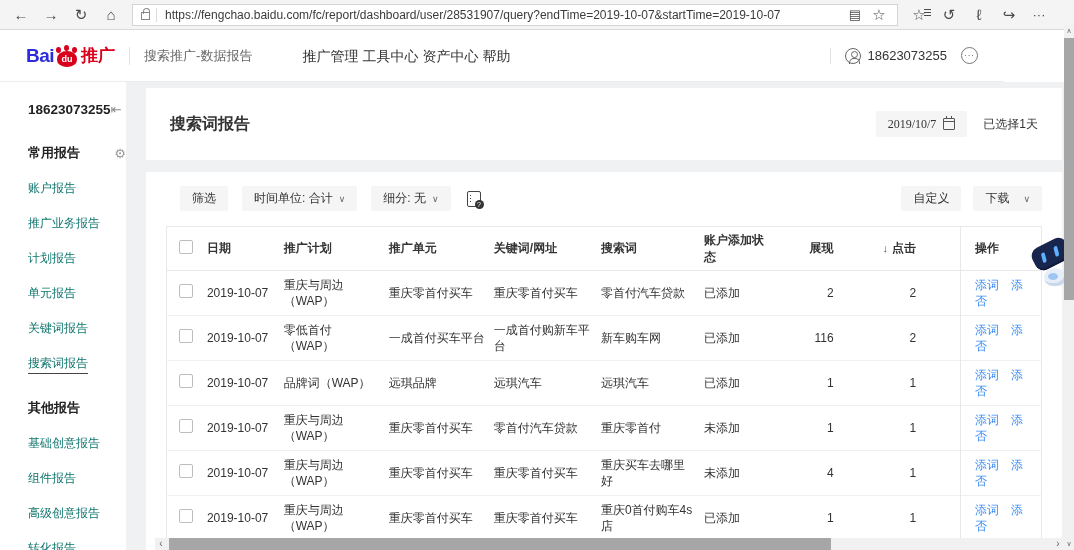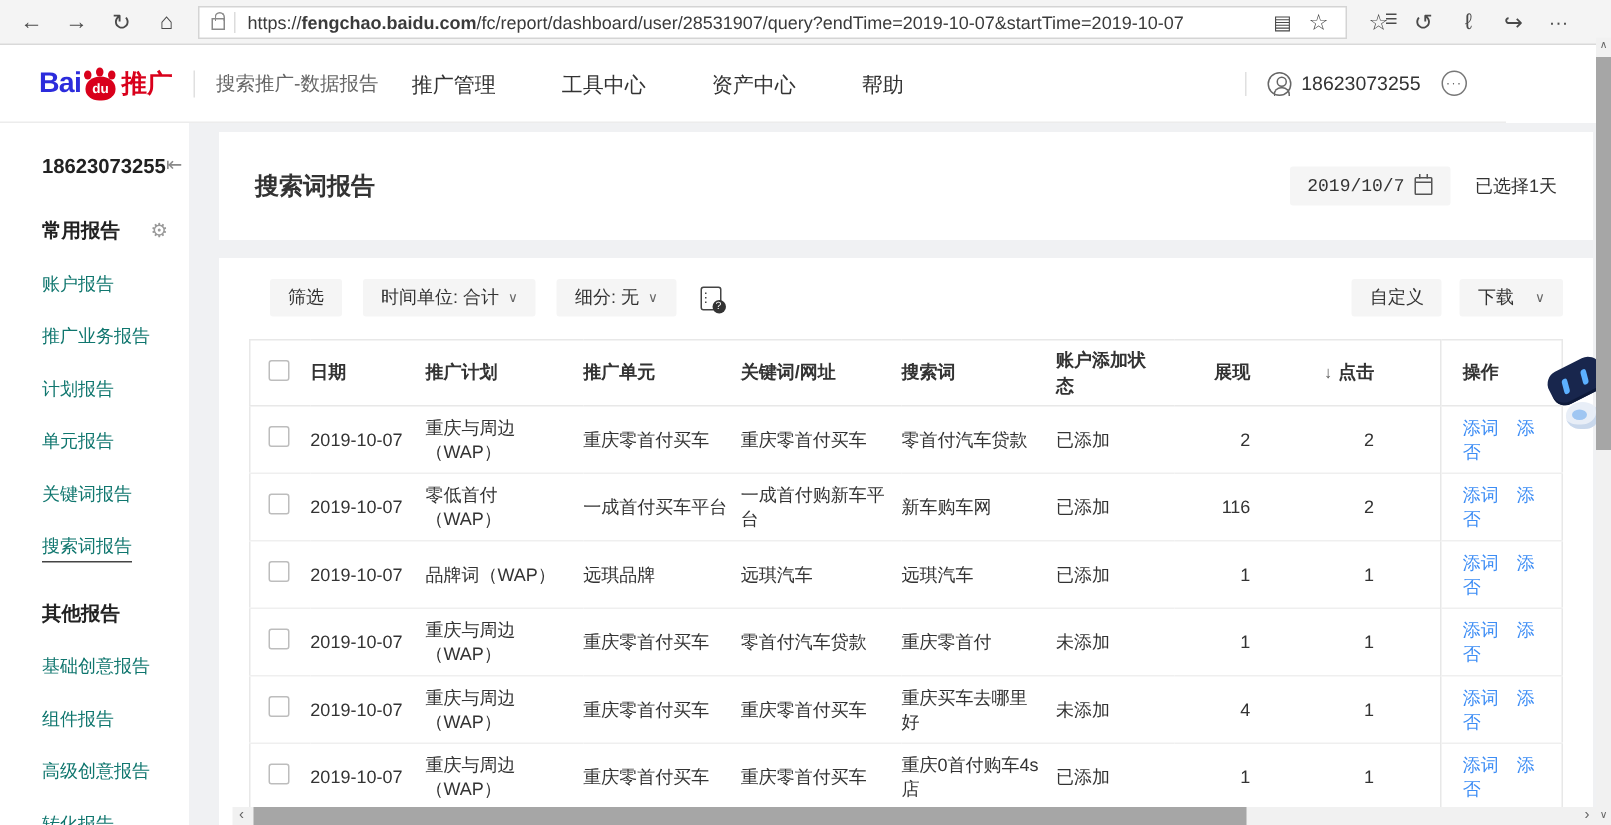--- a/index.html
+++ b/index.html
@@ -13,41 +13,41 @@
   .cicon { width:30px; height:26px; display:flex; align-items:center; justify-content:center;
            font-size:15px; color:#4a4a4a; cursor:pointer; }
   .cicon.small { font-size:13px; }
   .urlbar { width:766px; height:22px; background:#fff; border:1px solid #d4d4d4; margin:0 6px;
             display:flex; align-items:center; padding:0 6px; }
   .lock { width:9px; height:8px; border:1px solid #8a8a8a; position:relative; margin:3px 6px 0 2px; }
   .lock::before { content:""; position:absolute; left:1px; top:-5px; width:5px; height:5px;
                   border:1px solid #8a8a8a; border-bottom:none; border-radius:4px 4px 0 0; }
   .url-sep { width:1px; height:14px; background:#dcdcdc; margin-right:8px; }
   .urltext { font-size:12px; color:#3b3b3b; white-space:nowrap; overflow:hidden; flex:1; }
-  .urltext b { font-weight:bold; }
+  .urltext b { font-weight:normal; }
   .urlbar .cicon { width:24px; }
   .hub-lines { position:relative; }
   .hub-lines::after { content:""; position:absolute; right:3px; top:7px; width:7px; height:1px;
                       background:#4a4a4a; box-shadow:0 3px 0 #4a4a4a,0 6px 0 #4a4a4a; }
 
   
   .appheader { position:absolute; left:0; top:30px; width:1004px; height:52px; background:#fff;
                border-bottom:1px solid #ececec; display:flex; align-items:center; padding:0 26px; }
   .logo { display:flex; align-items:flex-end; cursor:pointer; }
   .logo-bai { color:#2c2cdc; font-size:19px; font-weight:bold; letter-spacing:-0.5px; }
   .paw { position:relative; width:22px; height:22px; margin:0 2px; }
   .paw-pad { position:absolute; left:1px; top:6px; width:20px; height:16px; background:#d9001b;
              border-radius:50% 50% 46% 46%; color:#fff; font-size:9px; font-weight:bold;
              display:flex; align-items:center; justify-content:center; }
   .toe { position:absolute; width:5px; height:6px; background:#d9001b; border-radius:50%; }
   .t1 { left:0; top:2px; } .t2 { left:8px; top:0; } .t3 { left:16px; top:2px; }
   .logo-tui { color:#d9001b; font-size:17px; font-weight:bold; margin-left:1px; }
   .crumb-sep { width:1px; height:18px; background:#e0e0e0; margin:0 14px; }
   .breadcrumb { font-size:13px; color:#666; }
-  .nav { display:flex; align-items:center; margin-left:20px; gap:40px; }
+  .nav { display:flex; align-items:center; margin-left:48px; }
   .nav-item { font-size:14px; color:#333; cursor:pointer; padding:16px 2px 14px; }
   .nav-item.active { font-weight:bold; border-bottom:2px solid #222; }
   .hdr-right { margin-left:auto; display:flex; align-items:center; gap:14px; }
   .hdr-sep { width:1px; height:16px; background:#e0e0e0; }
   .user-wrap { display:flex; align-items:center; gap:6px; cursor:pointer; }
   .user-ico { width:16px; height:16px; border:1px solid #666; border-radius:50%; position:relative; }
   .user-ico::before { content:""; position:absolute; left:4.5px; top:2.5px; width:5px; height:5px;
                       border:1px solid #666; border-radius:50%; }
   .user-ico::after { content:""; position:absolute; left:2.5px; top:9px; width:9px; height:5px;
                      border:1px solid #666; border-bottom:none; border-radius:5px 5px 0 0; }
@@ -55,35 +55,35 @@
   .more-circle { width:17px; height:17px; border:1px solid #777; border-radius:50%; color:#555;
                  font-size:8px; letter-spacing:1px; display:flex; align-items:center; justify-content:center; cursor:pointer; }
 
   
   .bodyarea { position:absolute; left:0; top:82px; width:1074px; height:468px; background:#f0f1f3; }
   .sidebar { position:absolute; left:0; top:0; width:126px; height:468px; background:#fff;
              padding:20px 0 0 28px; overflow:hidden; }
   .acct-row { display:flex; align-items:center; justify-content:space-between; padding-right:12px; }
   .acct-num { font-size:13.5px; font-weight:bold; color:#222; }
   .collapse-ico { color:#8a8a8a; font-size:13px; cursor:pointer; }
-  .side-sec { display:flex; align-items:center; justify-content:space-between; padding-right:14px; margin-top:27px; }
+  .side-sec { display:flex; align-items:center; justify-content:space-between; margin-top:27px; }
   .side-sec-t { font-size:13px; font-weight:bold; color:#222; }
   .gear { color:#9a9a9a; font-size:13px; cursor:pointer; }
   .side-item { font-size:12px; color:#0f766e; margin-top:18px; cursor:pointer; }
   .side-item span { padding-bottom:3px; }
   .side-item.active span { border-bottom:1px solid #444; }
 
   .content { position:absolute; left:126px; top:0; width:948px; height:468px; }
   .title-card { position:absolute; left:20px; top:6px; right:12px; height:72px; background:#fff;
                 display:flex; align-items:center; padding:0 24px; }
   .page-title { font-size:16px; font-weight:bold; color:#333; }
   .title-right { margin-left:auto; display:flex; align-items:center; gap:16px; }
   .date-btn { background:#f5f5f5; border:none; height:26px; padding:0 12px; font-size:12px; color:#333;
               display:flex; align-items:center; gap:7px; cursor:pointer; border-radius:2px;
-              font-family:Liberation Mono, monospace; }
+              font-family:Liberation Serif, serif; }
   .cal-ico { width:12px; height:12px; border:1px solid #555; border-radius:1px; position:relative; }
   .cal-ico::before { content:""; position:absolute; left:0; top:2px; width:10px; height:1px; background:#555; }
   .cal-ico::after { content:""; position:absolute; left:2px; top:-3px; width:1px; height:3px;
                     background:#555; box-shadow:5px 0 0 #555; }
   .date-note { font-size:12px; color:#333; }
 
   .main-card { position:absolute; left:20px; top:90px; right:12px; bottom:0; background:#fff;
                padding:14px 20px 0; overflow:hidden; }
   .toolbar { display:flex; align-items:center; }
   .search-box { width:112px; height:25px; border:1px solid #d9d9d9; border-radius:2px;

